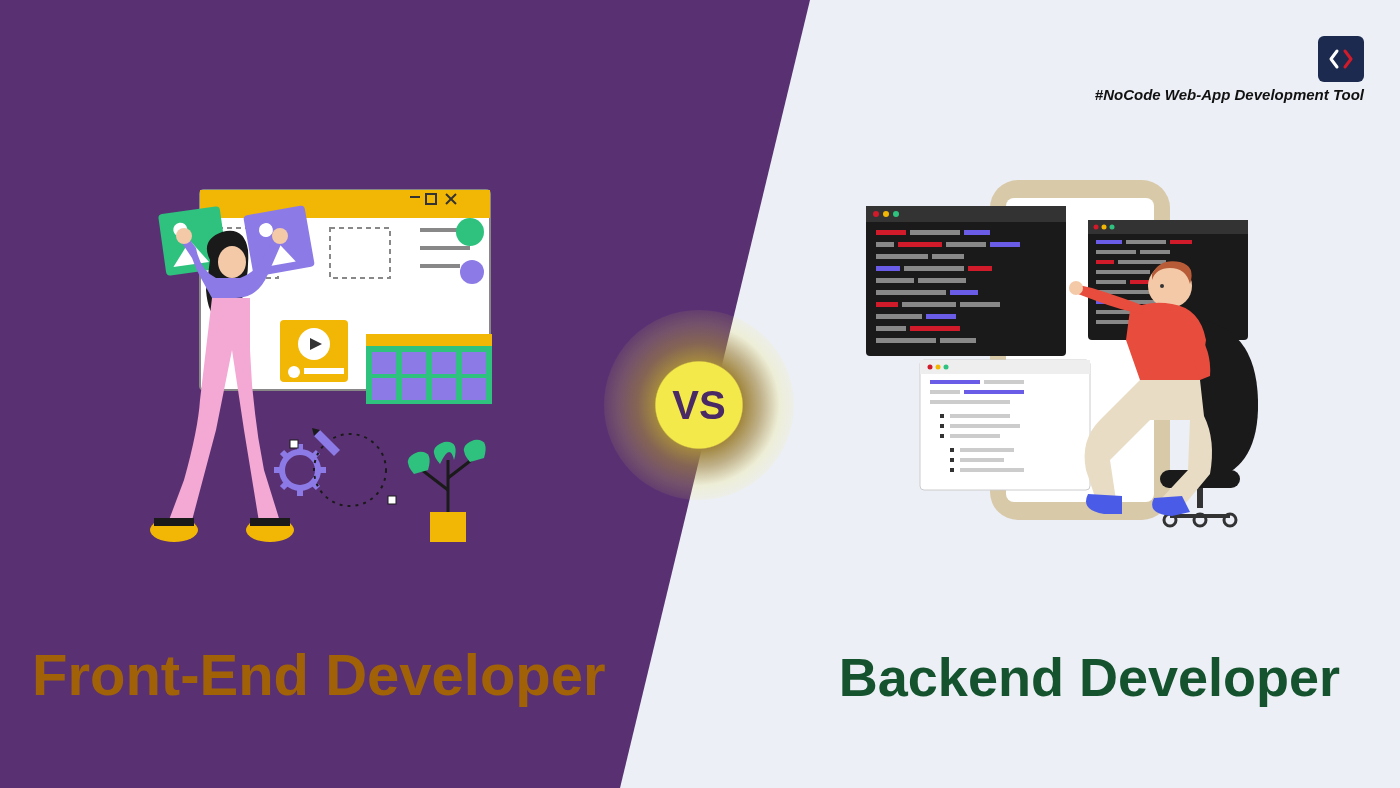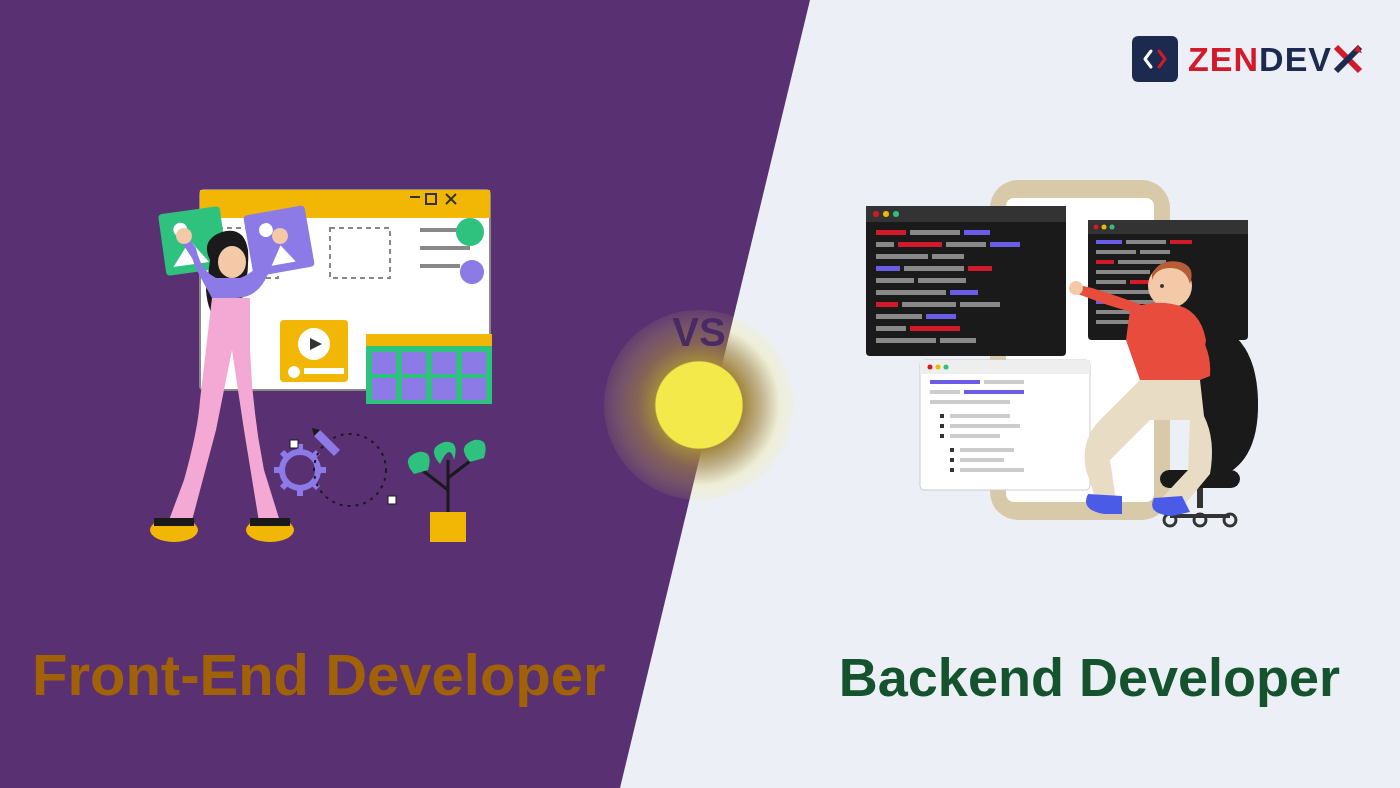--- a/index.html
+++ b/index.html
@@ -87,21 +87,21 @@
   }
   .vs-badge {
     position: absolute;
     left: 604px;
     top: 310px;
     width: 190px;
     height: 190px;
     border-radius: 50%;
     background: radial-gradient(circle, #f4e94a 0%, #f4e94a 32%, #a28740 33%, rgba(162,135,64,0.6) 46%, rgba(244,233,74,0.18) 60%, rgba(244,233,74,0) 78%);
     display: flex;
-    align-items: flex-start;
+    align-items: center;
     justify-content: center;
     z-index: 5;
   }
   .vs-text {
     font-size: 40px;
     font-weight: 900;
     color: #4a2a66;
   }
   .illus-left {
     position: absolute;
@@ -125,28 +125,22 @@
 <div class="left-panel"></div>
 
 <div class="logo-block">
   <div class="logo-row">
     <div class="logo-mark">
       <svg width="28" height="28" viewBox="0 0 28 28">
         <polyline points="10,6 4,14 10,22" stroke="#fff" stroke-width="3" fill="none" stroke-linecap="round" stroke-linejoin="round"></polyline>
         <polyline points="18,6 24,14 18,22" stroke="#d11a2a" stroke-width="3" fill="none" stroke-linecap="round" stroke-linejoin="round"></polyline>
       </svg>
     </div>
-    <div class="logo-text">
-      <span class="logo-zen">ZEN</span><span class="logo-dev">DEV</span><span class="logo-x"><svg width="32" height="32" viewBox="0 0 32 32" style="vertical-align:-4px">
-            <path d="M4 4 L28 28" stroke="#d11a2a" stroke-width="6"></path>
-            <path d="M28 4 L4 28" stroke="#1b2a4e" stroke-width="6"></path>
-            <path d="M26 2 L30 10 L22 8 Z" fill="#d11a2a"></path>
-          </svg></span>
-    </div>
   </div>
+  <div class="tagline">#NoCode Web-App Development Tool</div>
 </div>
 
 <div class="vs-badge">
   <span class="vs-text">VS</span>
 </div>
 
 <div class="title-left">Front-End Developer</div>
 <div class="title-right">Backend Developer</div>
 
 <div class="illus-left">

